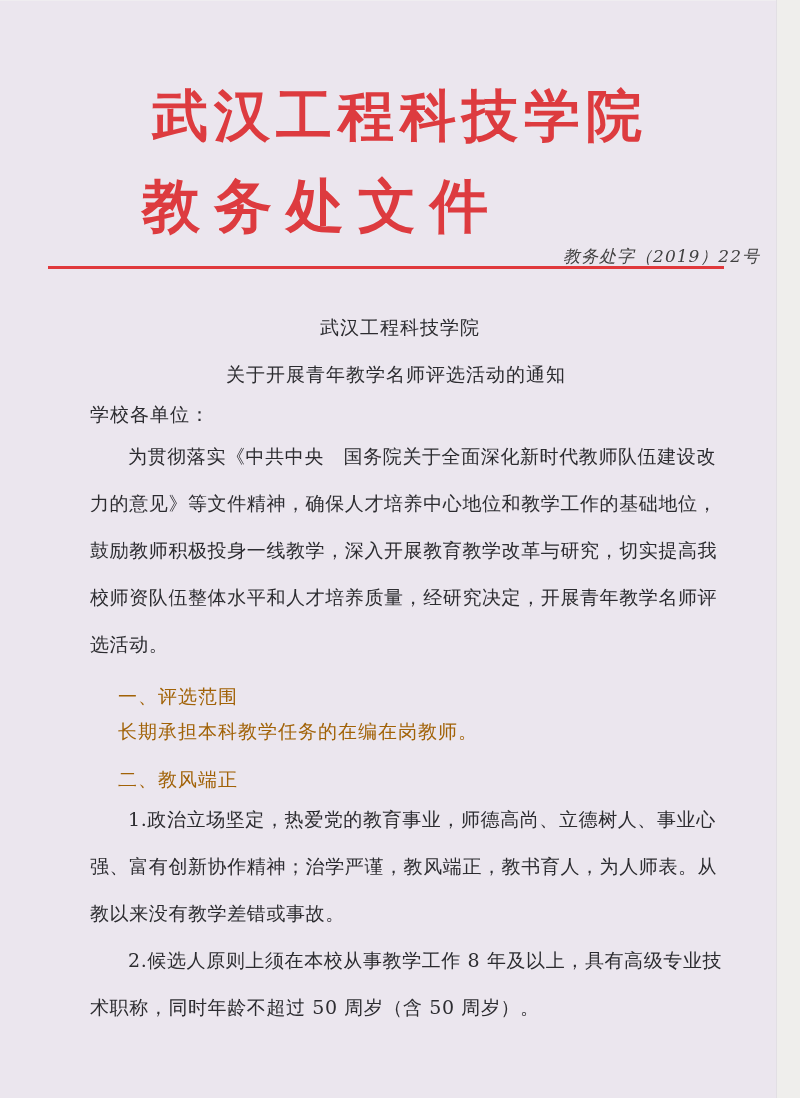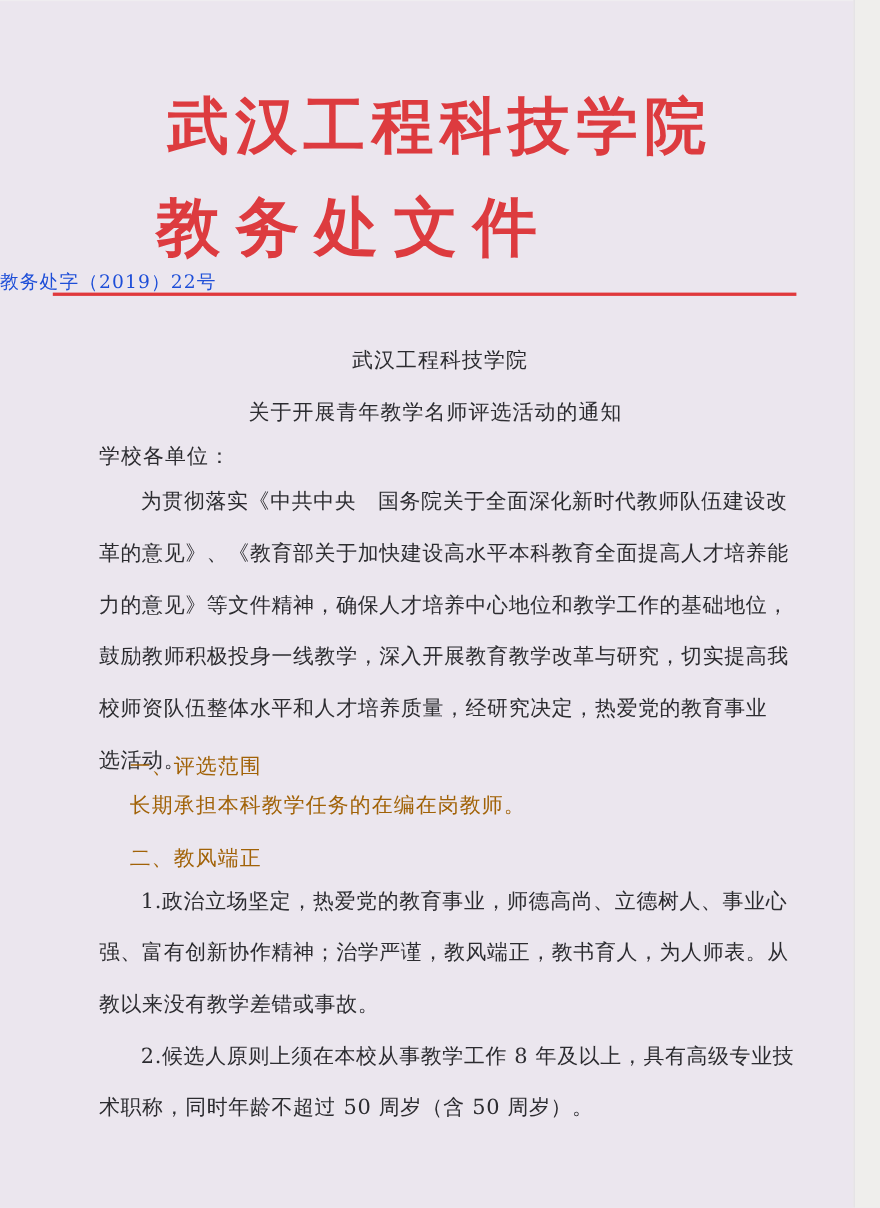--- a/index.html
+++ b/index.html
@@ -64,25 +64,26 @@
       font-weight: bold;
       letter-spacing: 14px;
       font-family: "DejaVu Serif", serif;
       line-height: 1;
     }
     .doc-number {
       position: absolute;
       left: 0;
       width: 760px;
       top: 244px;
-      text-align: left;
-      color: #1d4ed8;
+      text-align: right;
+      color: #404040;
       font-size: 17px;
       font-family: "DejaVu Serif", serif;
       letter-spacing: 1px;
+      font-style: italic;
     }
     .red-rule {
       position: absolute;
       left: 48px;
       top: 265px;
       width: 676px;
       height: 3px;
       background: #e0393c;
     }
     .title {
@@ -149,24 +150,23 @@
   <div class="doc-number">教务处字（2019）22号</div>
   <div class="red-rule"></div>
 
   <div class="title t1">武汉工程科技学院</div>
   <div class="title t2">关于开展青年教学名师评选活动的通知</div>
 
   <div class="salutation">学校各单位：</div>
 
   <div class="para intro">
     <span class="line indent">为贯彻落实《中共中央　国务院关于全面深化新时代教师队伍建设改</span>
-    <span class="line">革的意见》、《教育部关于加快建设高水平本科教育全面提高人才培养能</span>
     <span class="line">力的意见》等文件精神，确保人才培养中心地位和教学工作的基础地位，</span>
     <span class="line">鼓励教师积极投身一线教学，深入开展教育教学改革与研究，切实提高我</span>
-    <span class="line">校师资队伍整体水平和人才培养质量，经研究决定，热爱党的教育事业</span>
+    <span class="line">校师资队伍整体水平和人才培养质量，经研究决定，开展青年教学名师评</span>
     <span class="line">选活动。</span>
   </div>
 
   <div class="single sec1-head">一、评选范围</div>
   <div class="single sec1-body">长期承担本科教学任务的在编在岗教师。</div>
 
   <div class="single sec2-head">二、教风端正</div>
 
   <div class="para cond1">
     <span class="line indent">1.政治立场坚定，热爱党的教育事业，师德高尚、立德树人、事业心</span>

